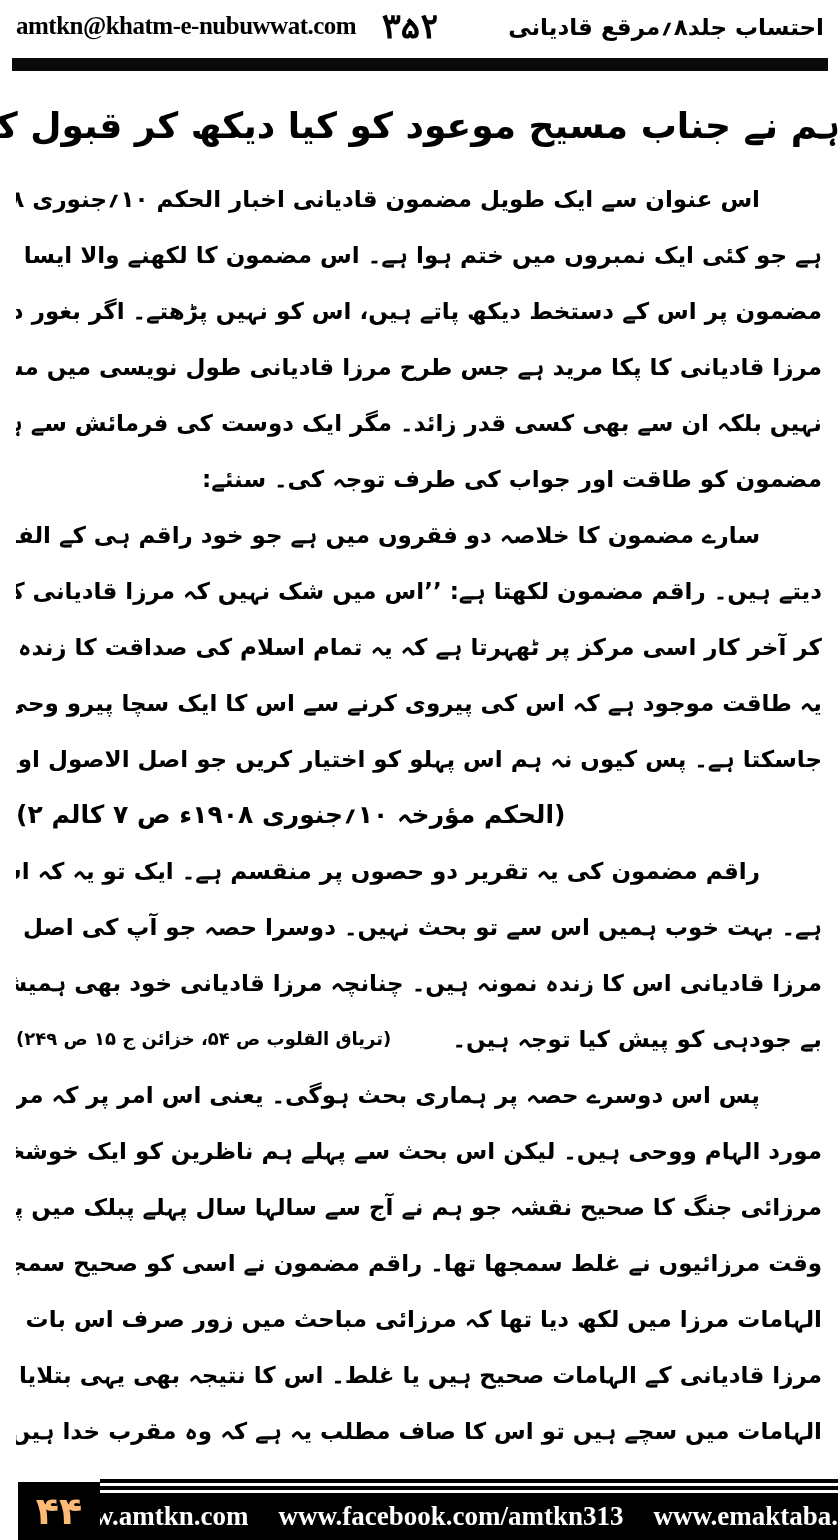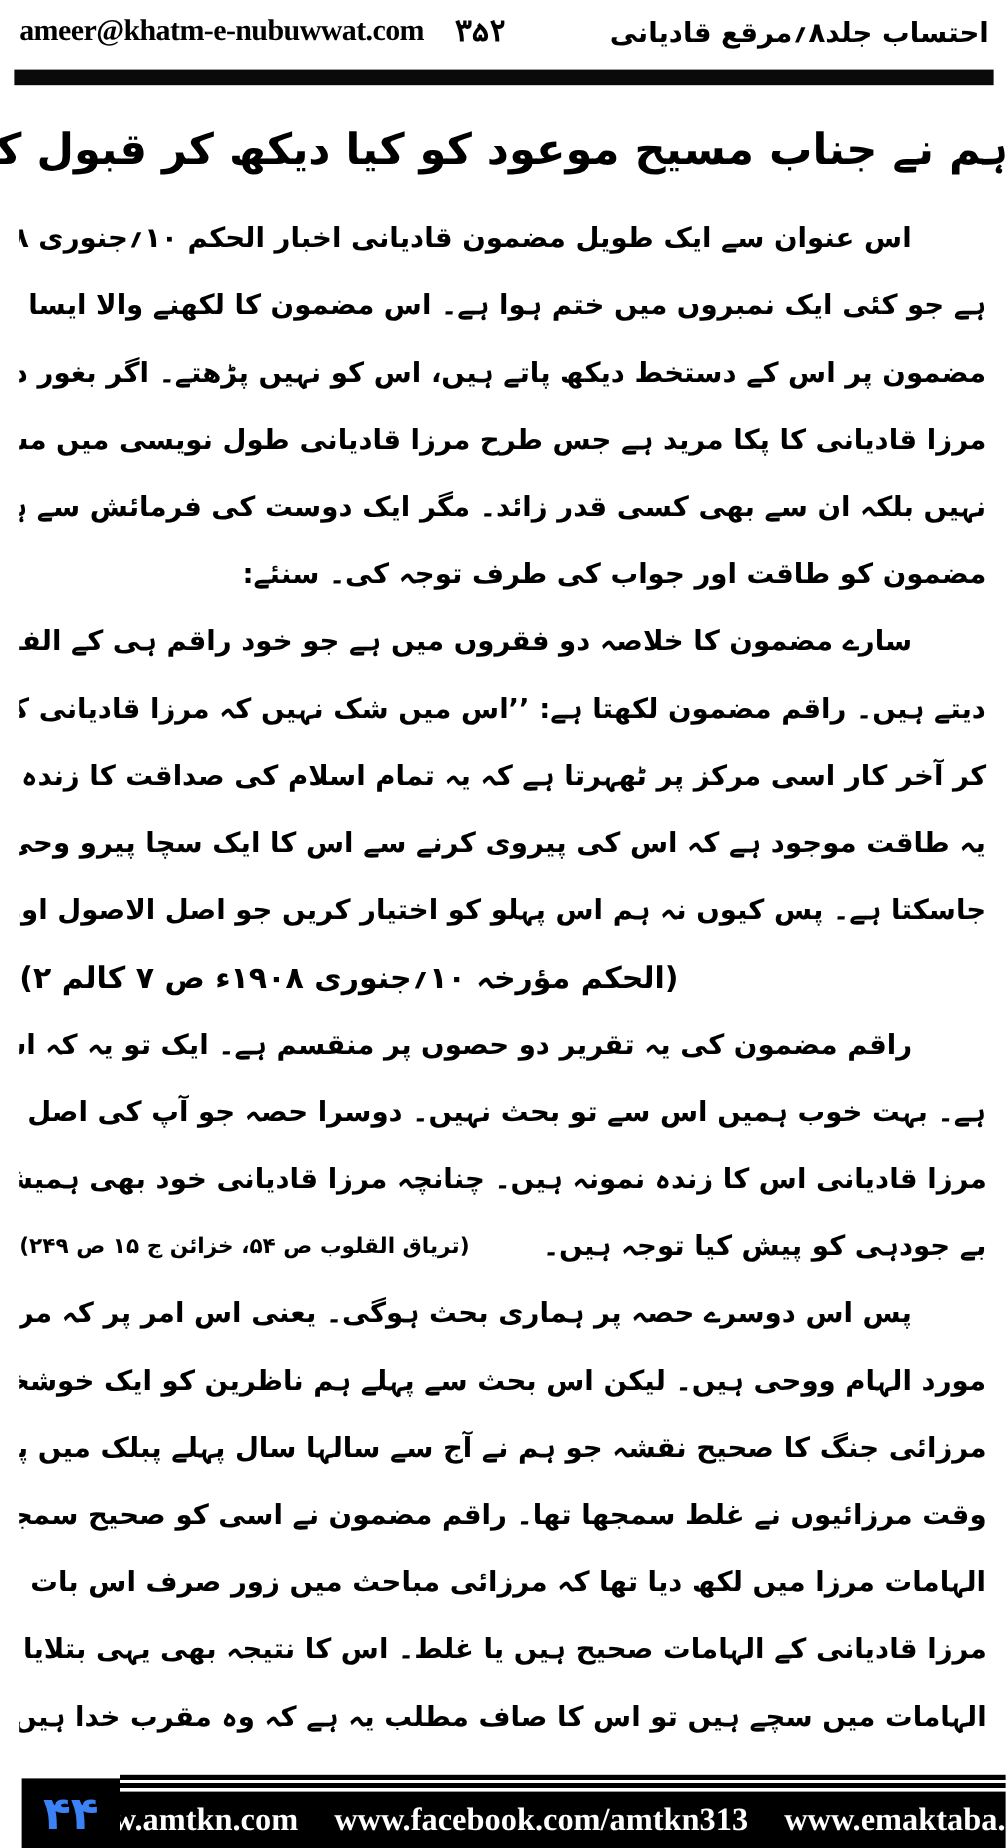--- a/index.html
+++ b/index.html
@@ -28,21 +28,21 @@
     font-family: "Liberation Serif", serif;
     font-weight: bold;
     font-size: 25px;
     letter-spacing: -0.5px;
     white-space: nowrap;
   }
   .pagenum {
     direction: rtl;
     font-family: Liberation Sans, sans-serif;
     font-weight: bold;
-    font-size: 24px;
+    font-size: 32px;
     line-height: 34px;
     margin-left: 26px;
     margin-top: -2px;
   }
   .booktitle {
     direction: rtl;
     margin-left: auto;
     font-weight: bold;
     font-size: 23px;
     margin-top: 2px;
@@ -93,21 +93,21 @@
   }
   .line.split .seg-right { order: 1; }
   .line.split .seg-left  { order: 2; font-size: 18px; }
 
   
   .page-badge {
     position: absolute;
     left: 18px; bottom: 0;
     width: 82px; height: 58px;
     background: #000;
-    color: #3b82f6;
+    color: #fdba74;
     display: flex;
     align-items: center;
     justify-content: center;
     direction: rtl;
     font-weight: bold;
     font-size: 38px;
   }
   .url-bar {
     position: absolute;
     left: 100px; right: 2px; bottom: 0;
@@ -135,21 +135,21 @@
     white-space: nowrap;
     overflow: hidden;
   }
 </style>
 </head>
 <body>
 
 <div class="page">
 
   <div class="header">
-    <div class="email">ameer@khatm-e-nubuwwat.com</div>
+    <div class="email">amtkn@khatm-e-nubuwwat.com</div>
     <div class="pagenum">۳۵۲</div>
     <div class="booktitle">احتساب جلد۸؍مرقع قادیانی</div>
   </div>
   <div class="header-rule"></div>
 
   <div class="title">ہم نے جناب مسیح موعود کو کیا دیکھ کر قبول کیا</div>
 
   <div class="body-text">
     <div class="line indent">اس عنوان سے ایک طویل مضمون قادیانی اخبار الحکم ۱۰؍جنوری ۱۹۰۸ء میں نکلا</div>
     <div class="line">ہے جو کئی ایک نمبروں میں ختم ہوا ہے۔ اس مضمون کا لکھنے والا ایسا طول نویس ہے کہ ہم جس</div>

